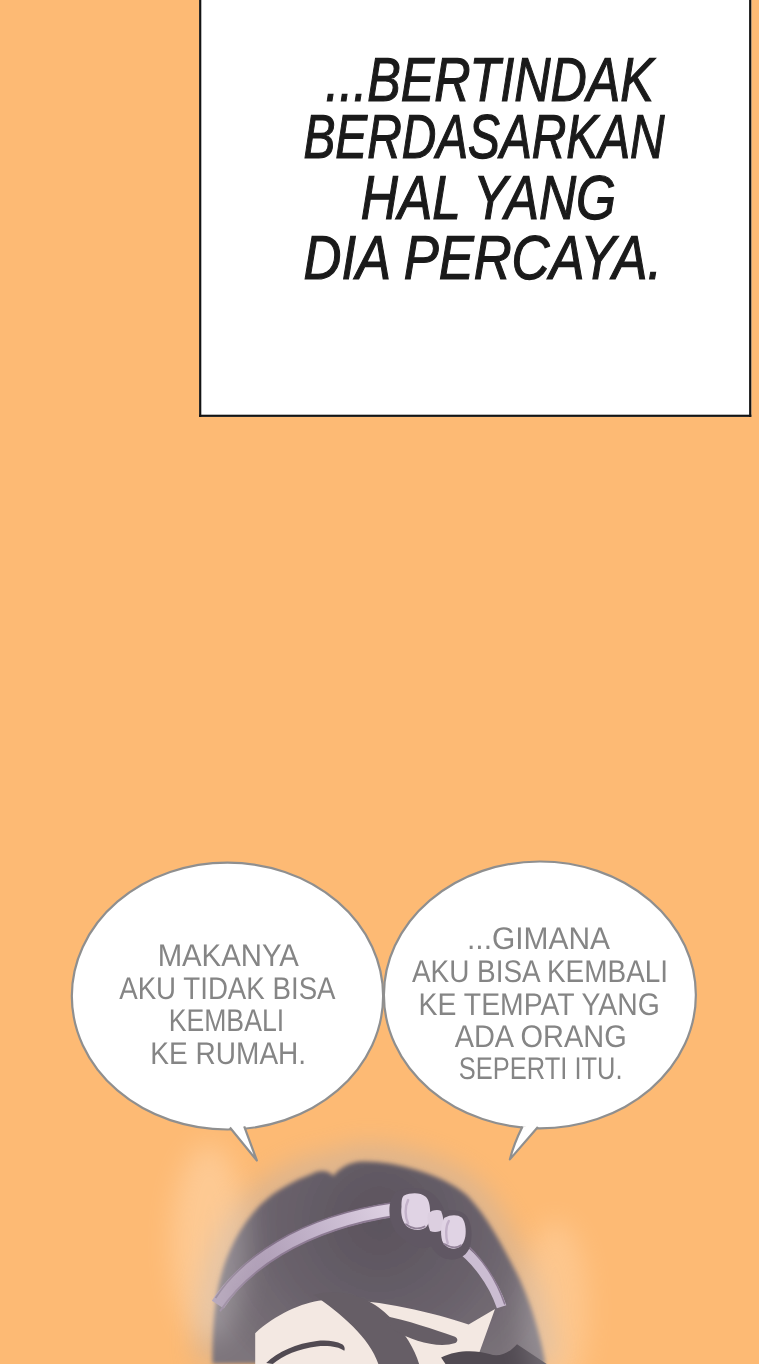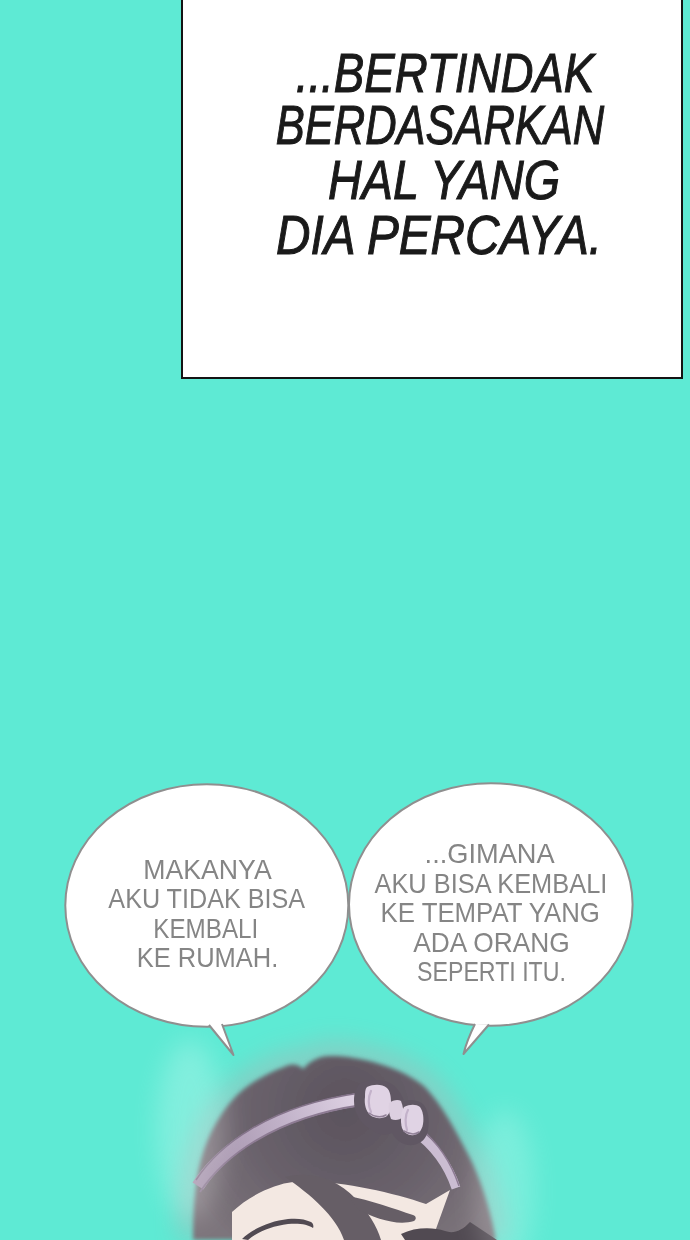--- a/index.html
+++ b/index.html
@@ -1,16 +1,16 @@
 <!DOCTYPE html>
 <html><head>
 <meta charset="utf-8">
 <style>
   html,body{margin:0;padding:0;background:#fff;}
-  #page{position:relative;width:690px;height:1240px;overflow:hidden;background:#5eead4;
+  #page{position:relative;width:690px;height:1240px;overflow:hidden;background:#fdba74;
         font-family:"Liberation Sans", sans-serif;}
   #panel{position:absolute;left:181px;top:-3px;width:498px;height:380px;
          border:2px solid #141414;border-top:none;background:#fff;}
   svg{position:absolute;left:0;top:0;}
   .pt{font:italic 400 56.4px "Liberation Sans",sans-serif;fill:#1a1a1a;stroke:#1a1a1a;stroke-width:1.1;}
   .bt{font:400 28.5px "Liberation Sans",sans-serif;fill:#858585;}
 </style>
 </head>
 <body>
 <div id="page">

